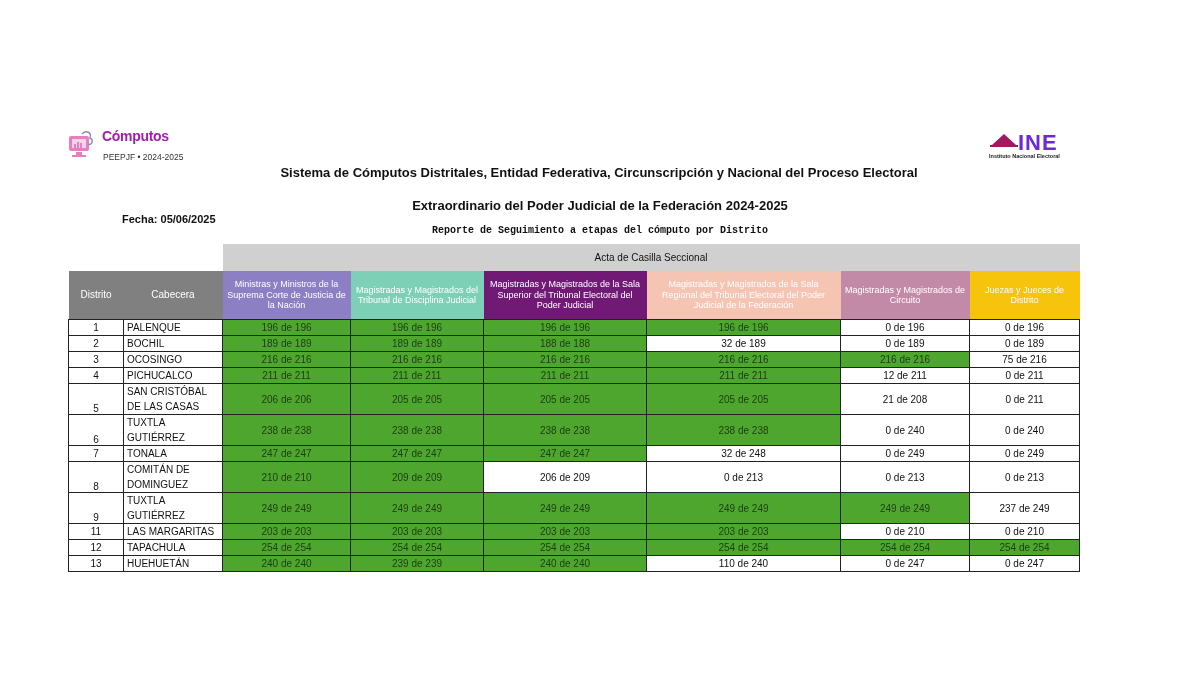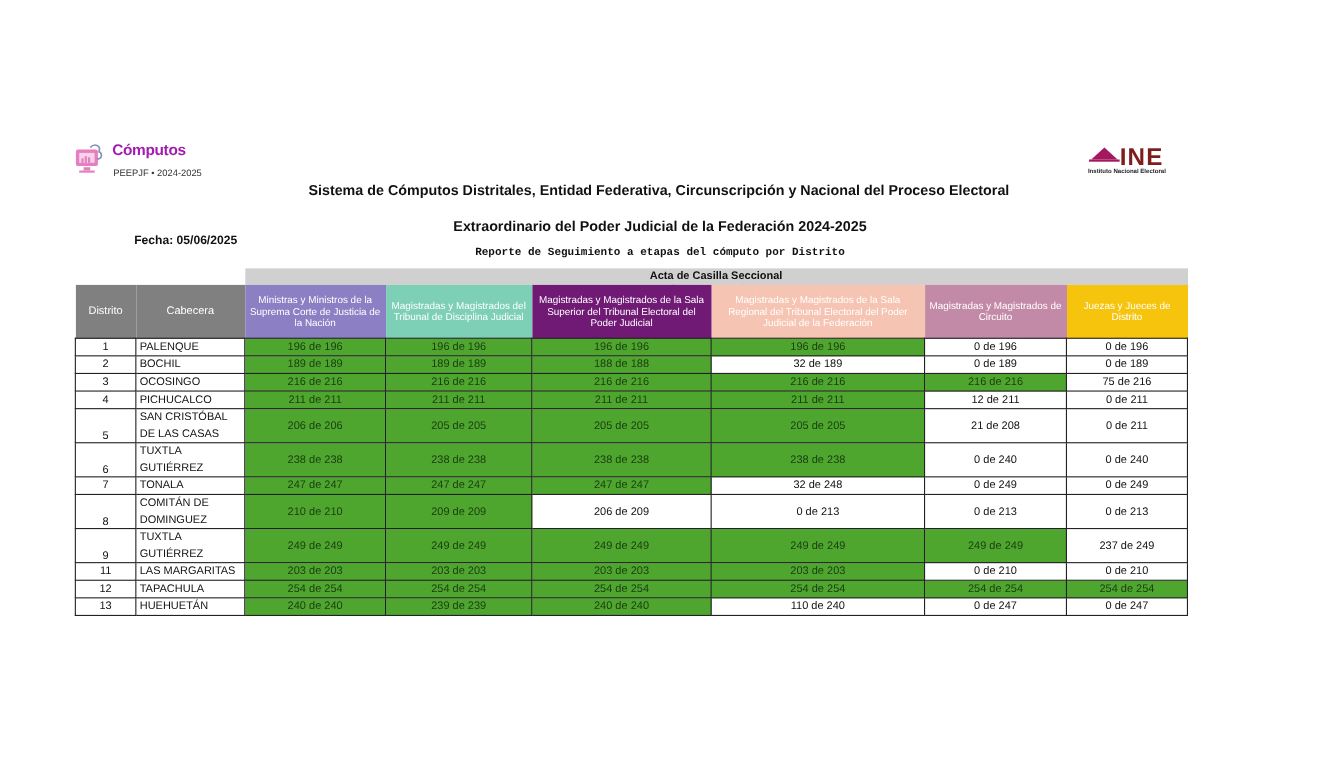--- a/index.html
+++ b/index.html
@@ -3,31 +3,31 @@
 <meta charset="utf-8">
 <style>
   html, body { margin:0; padding:0; background:#ffffff; }
   body { width:1200px; height:700px; position:relative; overflow:hidden; font-family:"Liberation Sans", sans-serif; color:#111; }
   .logo-left { position:absolute; left:68px; top:128px; width:130px; height:40px; }
   .logo-left .mon { position:absolute; left:0; top:2px; width:28px; height:30px; }
   .logo-left .title { position:absolute; left:34px; top:0px; font-size:14px; font-weight:bold; color:#a21caf; letter-spacing:-0.3px; }
   .logo-left .sub { position:absolute; left:35px; top:24px; font-size:8.5px; color:#333; }
   .logo-right { position:absolute; left:988px; top:131px; width:100px; height:30px; }
   .logo-right .diamond { position:absolute; left:2px; top:2px; }
-  .logo-right .ine { position:absolute; left:30px; top:0px; font-size:22px; font-weight:bold; color:#7f1d1d; letter-spacing:1px; line-height:24px; }
+  .logo-right .ine { position:absolute; left:30px; top:0px; font-size:22px; font-weight:bold; color:#6d28d9; letter-spacing:1px; line-height:24px; }
   .logo-right .inst { position:absolute; left:1px; top:22px; font-size:5.5px; font-weight:bold; color:#222; white-space:nowrap; }
   .h1 { position:absolute; left:0; width:1200px; text-align:center; font-weight:bold;margin-top:43px; }
   .t1 { top:122px; font-size:13px; left:-1px; }
   .t2 { top:155px; font-size:13px; }
   .t3 { top:182px; font-size:10px;font-family:Liberation Mono, monospace; }
   .t4 { top:207px; font-size:9.5px;padding-left:15px; }
   .fecha { position:absolute; left:86px; top:213px; font-size:11px; font-weight:bold;margin-left:36px; }
   table { position:absolute; left:68px; top:244px; border-collapse:collapse; table-layout:fixed; font-size:10px; }
   td, th { padding:0; text-align:center; vertical-align:middle; }
-  .acta { background:#d0d0d0; font-weight:bold; font-size:10px; height:15px; }
+  .acta { background:#d0d0d0; font-weight:normal; font-size:10px; height:27px; }
   .hdr th { height:48px; color:#fff; font-weight:normal; font-size:9px; line-height:10.5px; padding:0 3px; }
   .hdr .gray { background:#808080; font-size:10px; }
   .c1 { background:#8c7fc4; }
   .c2 { background:#7dcfb6; }
   .c3 { background:#701a75; }
   .c4 { background:#f6c4b2; }
   .c5 { background:#c38aa8; }
   .c6 { background:#f6c40c; }
   tbody td { border:1px solid #222; height:14px; font-size:10px; }
   tbody tr.tall td { height:30px; }

